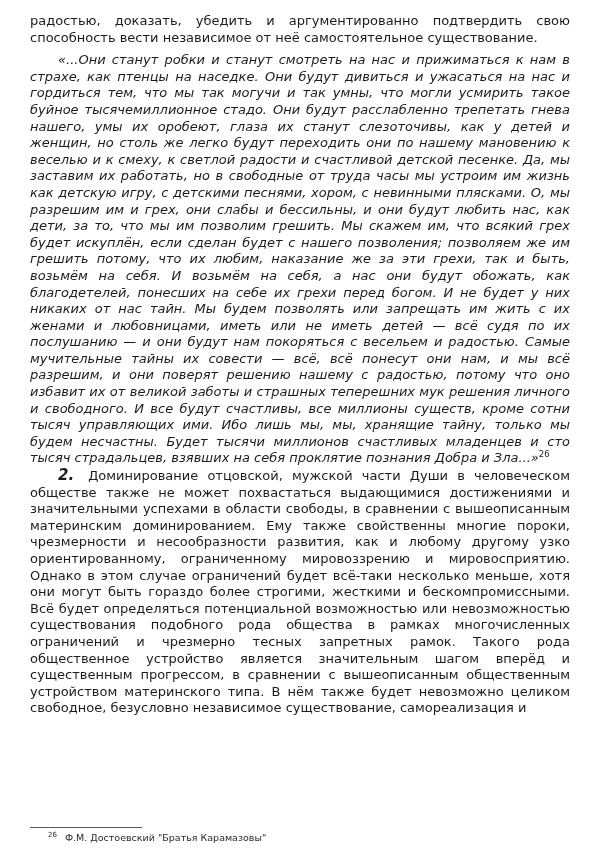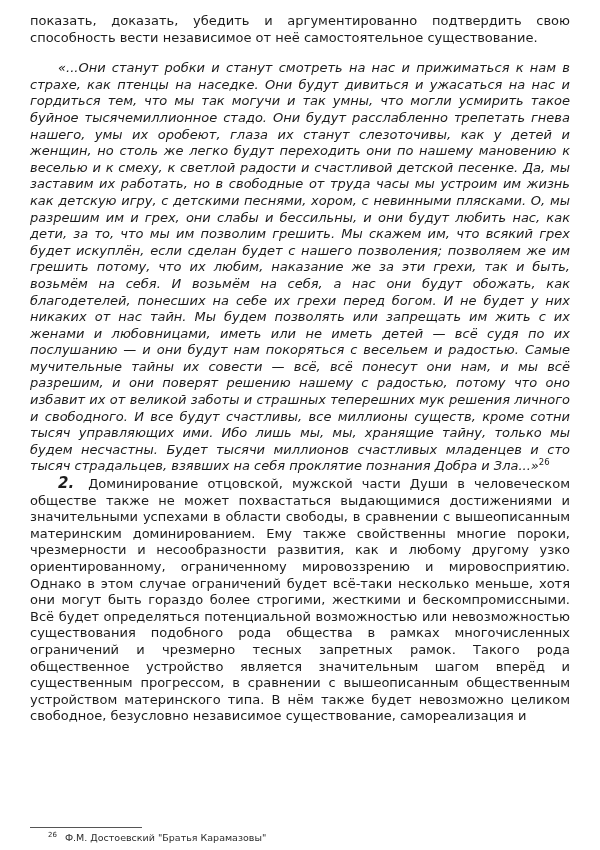--- a/index.html
+++ b/index.html
@@ -25,21 +25,21 @@
   p {
     margin: 0;
     font-size: 13px;
     line-height: 16.6px;
     text-align: justify;
   }
   .intro {
     text-indent: 0;
   }
   .quote {
-    margin-top: 14px;
+    margin-top: 6px;
     font-style: italic;
     text-indent: 28px;
   }
   .quote sup {
     font-size: 8.5px;
     line-height: 0;
     font-style: normal;
   }
   .section {
     text-indent: 28px;
@@ -72,21 +72,21 @@
     font-size: 7px;
     line-height: 0;
     margin: 0 8px 0 18px;
   }
 </style>
 </head>
 <body>
 
 <div class="page">
 
-  <p class="intro">показать, доказать, убедить и аргументированно подтвердить свою способность вести независимое от неё самостоятельное существование.</p>
+  <p class="intro">радостью, доказать, убедить и аргументированно подтвердить свою способность вести независимое от неё самостоятельное существование.</p>
 
   <p class="quote"><span>«...Они станут робки и станут смотреть на нас и прижиматься к нам в страхе, как птенцы на наседке. Они будут дивиться и ужасаться на нас и гордиться тем, что мы так могучи и так умны, что могли усмирить такое буйное тысячемиллионное стадо. Они будут расслабленно трепетать гнева нашего, умы их оробеют, глаза их станут слезоточивы, как у детей и женщин, но столь же легко будут переходить они по нашему мановению к веселью и к смеху, к светлой радости и счастливой детской песенке. Да, мы заставим их работать, но в свободные от труда часы мы устроим им жизнь как детскую игру, с детскими песнями, хором, с невинными плясками. О, мы разрешим им и грех, они слабы и бессильны, и они будут любить нас, как дети, за то, что мы им позволим грешить. Мы скажем им, что всякий грех будет искуплён, если сделан будет с нашего позволения; позволяем же им грешить потому, что их любим, наказание же за эти грехи, так и быть, возьмём на себя. И возьмём на себя, а нас они будут обожать, как благодетелей, понесших на себе их грехи перед богом. И не будет у них никаких от нас тайн. Мы будем позволять или запрещать им жить с их женами и любовницами, иметь или не иметь детей — всё судя по их послушанию — и они будут нам покоряться с весельем и радостью. Самые мучительные тайны их совести — всё, всё понесут они нам, и мы всё разрешим, и они поверят решению нашему с радостью, потому что оно избавит их от великой заботы и страшных теперешних мук решения личного и свободного. И все будут счастливы, все миллионы существ, кроме сотни тысяч управляющих ими. Ибо лишь мы, мы, хранящие тайну, только мы будем несчастны. Будет тысячи миллионов счастливых младенцев и сто тысяч страдальцев, взявших на себя проклятие познания Добра и Зла...»</span><sup>26</sup></p>
 
   <p class="section"><span class="num">2.</span><span>Доминирование отцовской, мужской части Души в человеческом обществе также не может похвастаться выдающимися достижениями и значительными успехами в области свободы, в сравнении с вышеописанным материнским доминированием. Ему также свойственны многие пороки, чрезмерности и несообразности развития, как и любому другому узко ориентированному, ограниченному мировоззрению и мировосприятию. Однако в этом случае ограничений будет всё-таки несколько меньше, хотя они могут быть гораздо более строгими, жесткими и бескомпромиссными. Всё будет определяться потенциальной возможностью или невозможностью существования подобного рода общества в рамках многочисленных ограничений и чрезмерно тесных запретных рамок. Такого рода общественное устройство является значительным шагом вперёд и существенным прогрессом, в сравнении с вышеописанным общественным устройством материнского типа. В нём также будет невозможно целиком свободное, безусловно независимое существование, самореализация и</span></p>
 
   <div class="footnote-area">
     <div class="footnote-rule"></div>
     <p class="footnote"><sup>26</sup><span>Ф.М. Достоевский "Братья Карамазовы"</span></p>
   </div>
 

